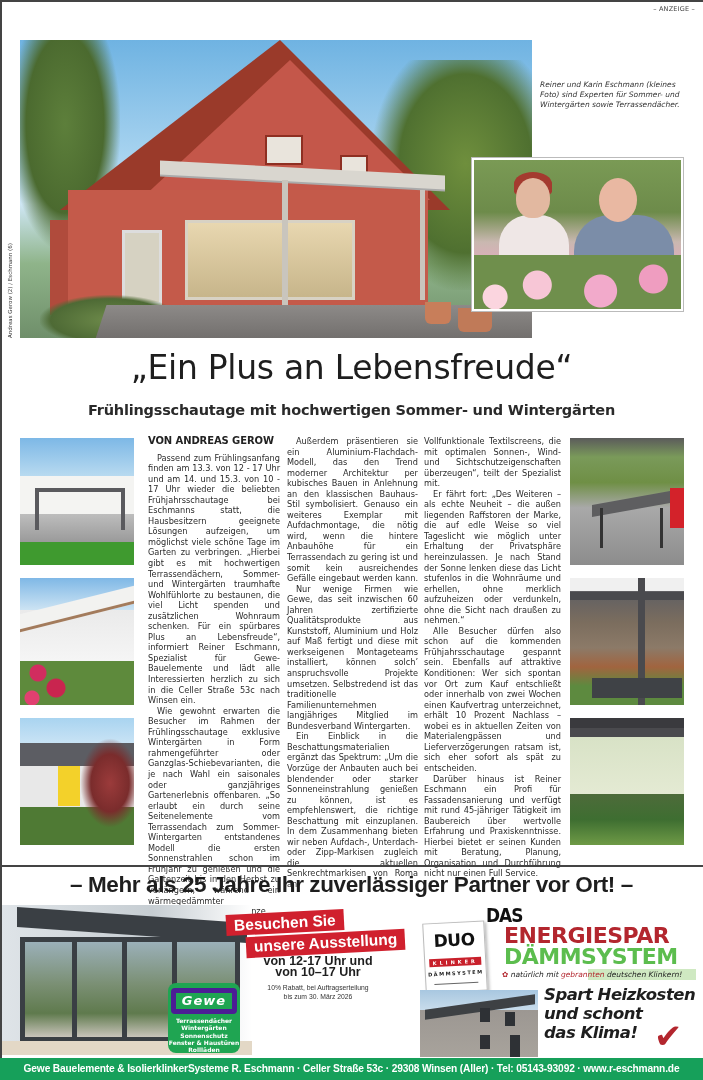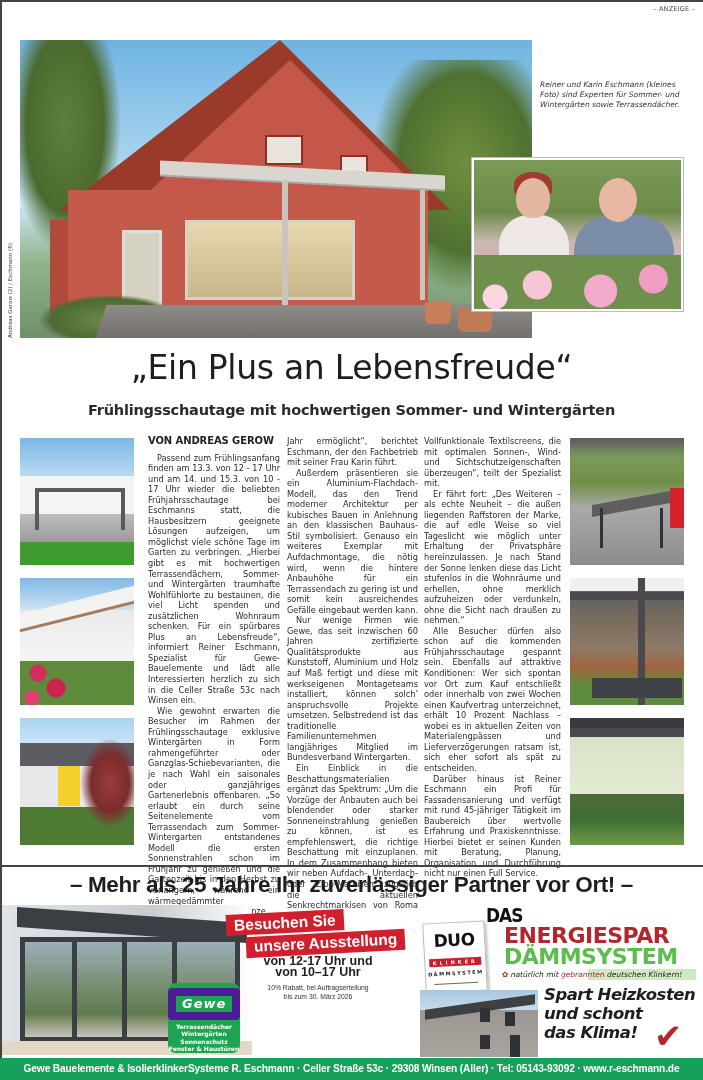--- a/index.html
+++ b/index.html
@@ -86,21 +86,21 @@
 
   
   .ad-photo { position: absolute; left: 2px; top: 905px; width: 250px; height: 150px; overflow: hidden;
     background: linear-gradient(90deg, #dfe4e8 0%, #c6cdd2 60%, #ffffff 100%); }
   .ad-photo .roof { position: absolute; left: 15px; top: 10px; width: 230px; height: 20px; background: #3a3f44; transform: skewY(4deg); }
   .ad-photo .frame { position: absolute; left: 18px; top: 32px; width: 220px; height: 105px; border: 5px solid #3a3f44; background: linear-gradient(180deg,#9bb0b9 0%,#7a8f73 45%,#5f7a4d 75%,#c9c4bb 100%); }
   .ad-photo .mull { position: absolute; top: 32px; width: 5px; height: 105px; background: #3a3f44; }
   .ad-photo .floor { position: absolute; left: 0; top: 136px; width: 250px; height: 14px; background: #e3d8c6; }
 
   .gewe { position: absolute; left: 168px; top: 983px; width: 72px; height: 70px; background: #1fa552; border-radius: 8px; color: #fff; text-align: center; padding-top: 5px; }
-  .gewe-logo { display: inline-block; border: 8px solid #4c1d95; border-radius: 4px; padding: 0 6px; font-family: "DejaVu Sans", sans-serif; font-style: italic; font-weight: bold; font-size: 13px; letter-spacing: 1px; line-height: 16px; }
+  .gewe-logo { display: inline-block; border: 5px solid #4c1d95; border-radius: 4px; padding: 0 6px; font-family: "DejaVu Sans", sans-serif; font-style: italic; font-weight: bold; font-size: 13px; letter-spacing: 1px; line-height: 16px; }
   .gewe-list { font-size: 6px; line-height: 7.3px; font-weight: bold; margin-top: 3px; }
 
   .visit { position: absolute; left: 222px; top: 912px; width: 192px; }
   .visit-bar1 { display: inline-block; background: #d0202e; color: #fff; font-weight: bold; font-size: 15.5px; padding: 2px 8px 1px 8px; transform: rotate(-3deg); margin-left: 4px; font-family: "Liberation Sans", sans-serif; }
   .visit-bar2 { display: inline-block; background: #d0202e; color: #fff; font-weight: bold; font-size: 15.5px; padding: 1px 8px 2px 8px; transform: rotate(-3deg); margin-left: 24px; margin-top: -2px; font-family: "Liberation Sans", sans-serif; }
   .dates { position: absolute; left: 218px; top: 956px; width: 200px; text-align: center; font-family: "Liberation Sans", sans-serif; font-weight: bold; color: #1e1e1e; }
   .dates .row1 { font-size: 13px; }
   .dates .row1 .big { font-size: 22px; color: #d0202e; }
   .dates .row2 { font-size: 12.5px; margin-top: -2px; }
   .dates .row3 { font-size: 13px; margin-top: -3px; }
@@ -202,21 +202,20 @@
 <div class="thumb t-right3">
   <div class="slat"></div>
 </div>
 
 <div class="col col1">
   <span class="byline">VON ANDREAS GEROW</span>
   <p>Passend zum Frühlingsanfang finden am 13.3. von 12 - 17 Uhr und am 14. und 15.3. von 10 - 17 Uhr wieder die beliebten Frühjahrsschautage bei Eschmanns statt, die Hausbesitzern geeignete Lösungen aufzeigen, um möglichst viele schöne Tage im Garten zu verbringen. „Hierbei gibt es mit hochwertigen Terrassendächern, Sommer- und Wintergärten traumhafte Wohlfühlorte zu bestaunen, die viel Licht spenden und zusätzlichen Wohnraum schenken. Für ein spürbares Plus an Lebensfreude“, informiert Reiner Eschmann, Spezialist für Gewe-Bauelemente und lädt alle Interessierten herzlich zu sich in die Celler Straße 53c nach Winsen ein.</p>
   <p>Wie gewohnt erwarten die Besucher im Rahmen der Frühlingsschautage exklusive Wintergärten in Form rahmengeführter oder Ganzglas-Schiebevarianten, die je nach Wahl ein saisonales oder ganzjähriges Gartenerlebnis offenbaren. „So erlaubt ein durch seine Seitenelemente vom Terrassendach zum Sommer-Wintergarten entstandenes Modell die ersten Sonnenstrahlen schon im Frühjahr zu genießen und die Gartenzeit bis in den Herbst zu verlängern, während ein wärmegedämmter Wintergarten dies das ganze</p>
 </div>
 <div class="col col2">
-  <p class="noindent">Jahr ermöglicht“, berichtet Eschmann, der den Fachbetrieb mit seiner Frau Karin führt.</p>
   <p>Außerdem präsentieren sie ein Aluminium-Flachdach-Modell, das den Trend moderner Architektur per kubisches Bauen in Anlehnung an den klassischen Bauhaus-Stil symbolisiert. Genauso ein weiteres Exemplar mit Aufdachmontage, die nötig wird, wenn die hintere Anbauhöhe für ein Terrassendach zu gering ist und somit kein ausreichendes Gefälle eingebaut werden kann.</p>
   <p>Nur wenige Firmen wie Gewe, das seit inzwischen 60 Jahren zertifizierte Qualitätsprodukte aus Kunststoff, Aluminium und Holz auf Maß fertigt und diese mit werkseigenen Montageteams installiert, können solch’ anspruchsvolle Projekte umsetzen. Selbstredend ist das traditionelle Familienunternehmen langjähriges Mitglied im Bundesverband Wintergarten.</p>
   <p>Ein Einblick in die Beschattungsmaterialien ergänzt das Spektrum: „Um die Vorzüge der Anbauten auch bei blendender oder starker Sonneneinstrahlung genießen zu können, ist es empfehlenswert, die richtige Beschattung mit einzuplanen. In dem Zusammenhang bieten wir neben Aufdach-, Unterdach- oder Zipp-Markisen zugleich die aktuellen Senkrechtmarkisen von Roma an.</p>
 </div>
 <div class="col col3">
   <p class="noindent">Vollfunktionale Textilscreens, die mit optimalen Sonnen-, Wind- und Sichtschutzeigenschaften überzeugen“, teilt der Spezialist mit.</p>
   <p>Er fährt fort: „Des Weiteren – als echte Neuheit – die außen liegenden Raffstoren der Marke, die auf edle Weise so viel Tageslicht wie möglich unter Erhaltung der Privatsphäre hereinzulassen. Je nach Stand der Sonne lenken diese das Licht stufenlos in die Wohnräume und erhellen, ohne merklich aufzuheizen oder verdunkeln, ohne die Sicht nach draußen zu nehmen.“</p>
   <p>Alle Besucher dürfen also schon auf die kommenden Frühjahrsschautage gespannt sein. Ebenfalls auf attraktive Konditionen: Wer sich spontan vor Ort zum Kauf entschließt oder innerhalb von zwei Wochen einen Kaufvertrag unterzeichnet, erhält 10 Prozent Nachlass – wobei es in aktuellen Zeiten von Materialengpässen und Lieferverzögerungen ratsam ist, sich eher sofort als spät zu entscheiden.</p>
   <p>Darüber hinaus ist Reiner Eschmann ein Profi für Fassadensanierung und verfügt mit rund 45-jähriger Tätigkeit im Baubereich über wertvolle Erfahrung und Praxiskenntnisse. Hierbei bietet er seinen Kunden mit Beratung, Planung, Organisation und Durchführung nicht nur einen Full Service.</p>
 </div>

